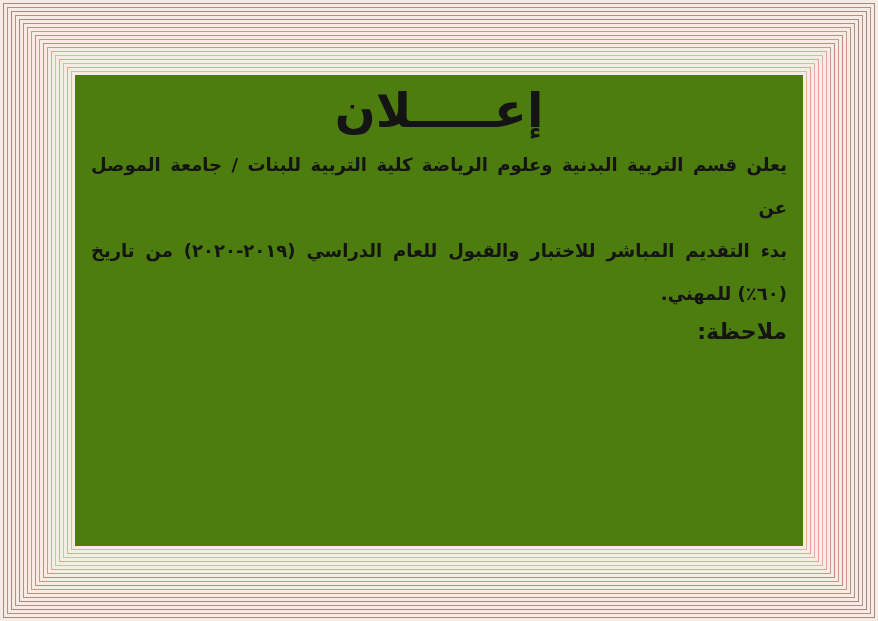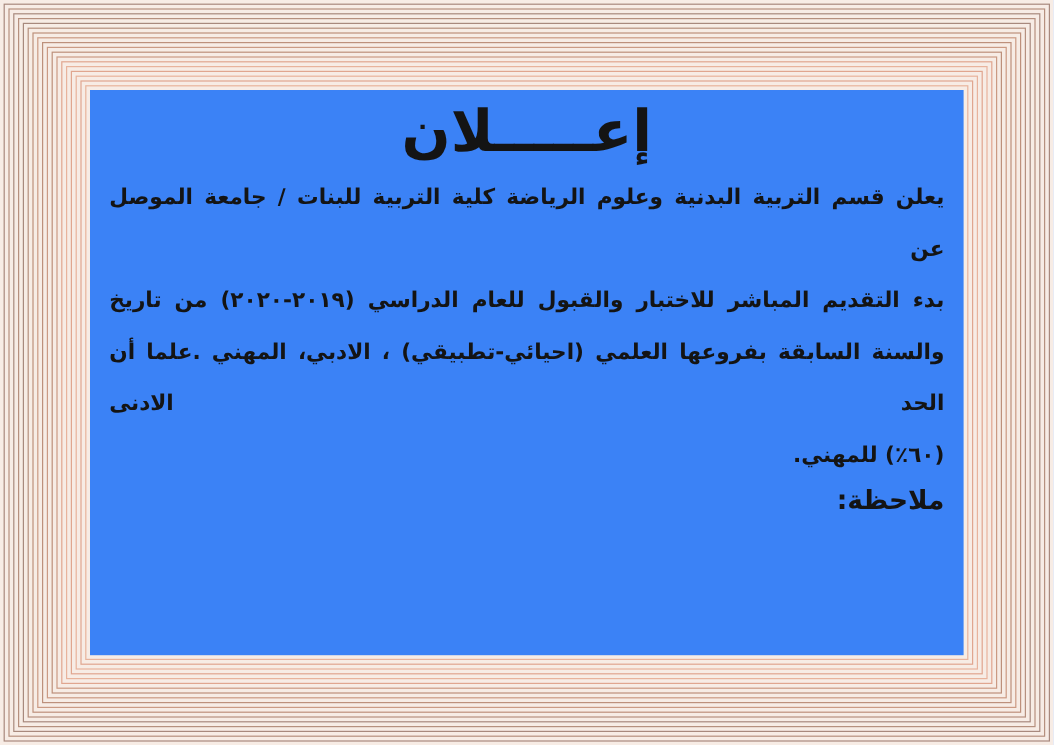--- a/index.html
+++ b/index.html
@@ -26,21 +26,21 @@
   }
   .fo { border-color: #a8897d; }
   .fo2 { border-color: #b6907e; }
   .fm { border-color: #bd907b; }
   .fm2 { border-color: #cb9a83; }
   .fi { border-color: #e0a68f; }
   .fi2 { border-color: #e8b39c; }
   .content {
     height: 100%;
     box-sizing: border-box;
-    background: #3b82f6;
+    background: #4d7c0f;
     direction: rtl;
     color: #141414;
     padding: 2px 16px 0 16px;
   }
   .title {
     text-align: center;
     font-size: 48px;
     font-weight: bold;
     line-height: 62px;
     margin: 2px 0 2px 0;
@@ -86,21 +86,20 @@
     <div class="f fi">
     <div class="f fi2">
     <div class="f fi">
     <div class="f fi2">
 
       <div class="content">
         <div class="title">إعـــــلان</div>
 
         <div class="bline">يعلن قسم التربية البدنية وعلوم الرياضة كلية التربية للبنات / جامعة الموصل عن</div>
         <div class="bline">بدء التقديم المباشر للاختبار والقبول للعام الدراسي (٢٠١٩-٢٠٢٠) من تاريخ</div>
-        <div class="bline">والسنة السابقة بفروعها العلمي (احيائي-تطبيقي) ، الادبي، المهني .علما أن الحد الادنى</div>
         <div class="bline last">(٦٠٪) للمهني.</div>
 
         <div class="note-head">ملاحظة:</div>
 
       </div>
 
     </div>
                                       </div>
                                     </div>
                                   </div>

